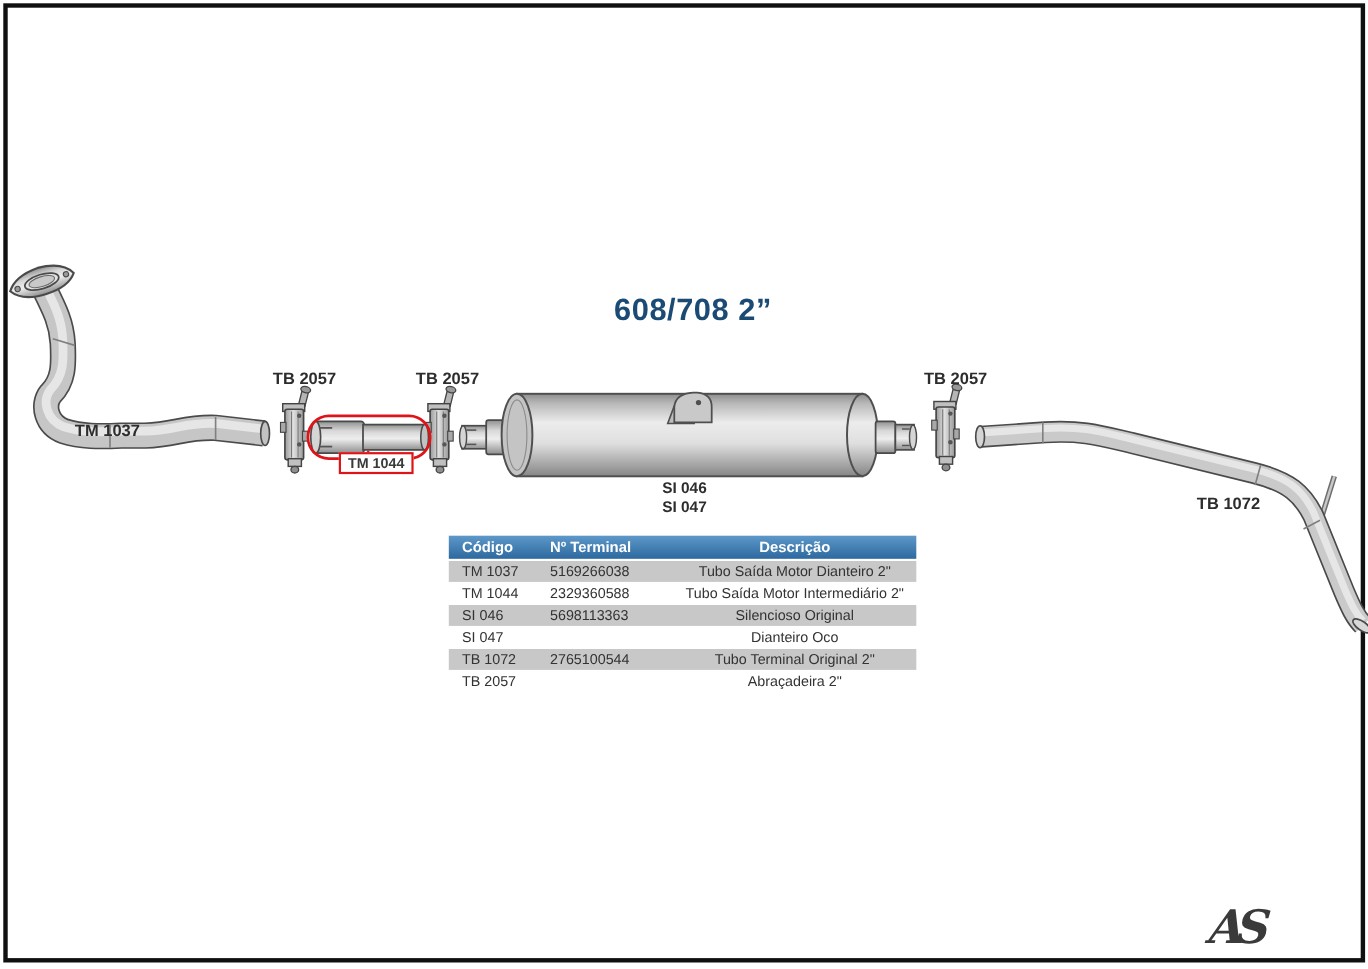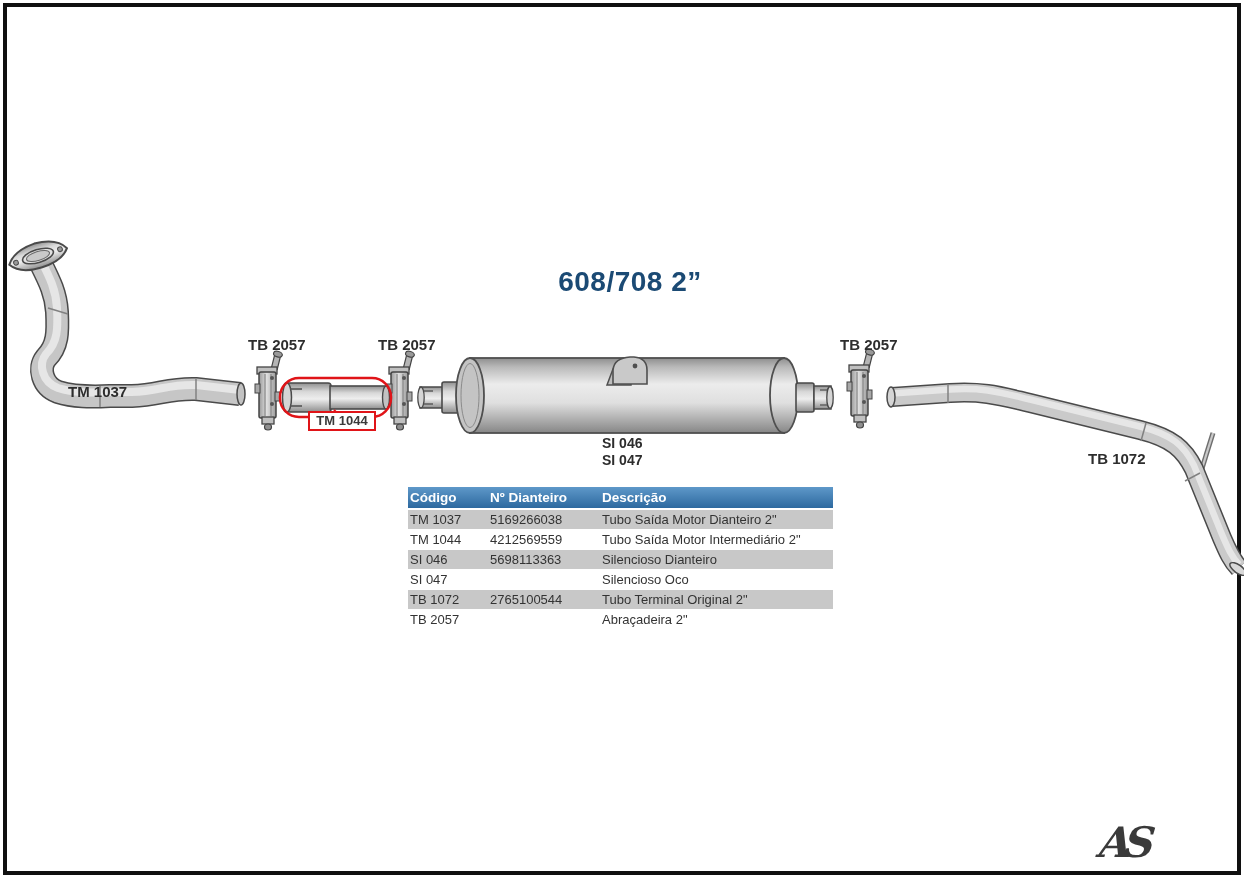--- a/index.html
+++ b/index.html
@@ -15,23 +15,23 @@
               font-size:13px;font-weight:bold;color:#3a3a3a;}
   .si-labels{position:absolute;left:602px;top:435px;font-weight:bold;font-size:14px;color:#2d2d2d;line-height:17px;}
   
   .parts-table{position:absolute;left:408px;top:487px;width:425px;}
   .thead{display:flex;align-items:center;height:21px;margin-bottom:2px;
          background:linear-gradient(180deg,#5e98c9 0%,#2d699f 100%);
          color:#fff;font-weight:bold;font-size:13.5px;}
   .trow{display:flex;align-items:center;height:19px;margin-bottom:1px;
         font-size:13px;color:#333;background:#fff;}
   .trow.alt{background:#c8c8c8;}
-  .col-code{width:80px;padding-left:2px;}
+  .col-code{width:80px;padding-left:12px;}
   .col-orig{width:112px;}
-  .col-desc{flex:1;}
+  .col-desc{flex:1;text-align:center;}
   
   .logo{position:absolute;left:1100px;top:818px;font-family:"DejaVu Serif",serif;
         font-style:italic;font-weight:bold;font-size:42px;color:#3a3a3a;
         letter-spacing:-0.18em;transform:skewX(-6deg);}
 </style>
 </head>
 <body>
 
 <div class="frame"></div>
 
@@ -160,42 +160,42 @@
   <div class="tm1044-box">TM 1044</div>
   <div class="si-labels">
     <div>SI 046</div>
     <div>SI 047</div>
   </div>
   <div class="lbl" style="left:1088px;top:450px">TB 1072</div>
 
   <div class="parts-table">
     <div class="thead">
       <span class="col-code">Código</span>
-      <span class="col-orig">Nº Dianteiro</span>
+      <span class="col-orig">Nº Terminal</span>
       <span class="col-desc">Descrição</span>
     </div>
     <div class="trow alt">
       <span class="col-code">TM 1037</span>
       <span class="col-orig">5169266038</span>
       <span class="col-desc">Tubo Saída Motor Dianteiro 2"</span>
     </div>
     <div class="trow">
       <span class="col-code">TM 1044</span>
-      <span class="col-orig">4212569559</span>
+      <span class="col-orig">2329360588</span>
       <span class="col-desc">Tubo Saída Motor Intermediário 2"</span>
     </div>
     <div class="trow alt">
       <span class="col-code">SI 046</span>
       <span class="col-orig">5698113363</span>
-      <span class="col-desc">Silencioso Dianteiro</span>
+      <span class="col-desc">Silencioso Original</span>
     </div>
     <div class="trow">
       <span class="col-code">SI 047</span>
       <span class="col-orig"></span>
-      <span class="col-desc">Silencioso Oco</span>
+      <span class="col-desc">Dianteiro Oco</span>
     </div>
     <div class="trow alt">
       <span class="col-code">TB 1072</span>
       <span class="col-orig">2765100544</span>
       <span class="col-desc">Tubo Terminal Original 2"</span>
     </div>
     <div class="trow">
       <span class="col-code">TB 2057</span>
       <span class="col-orig"></span>
       <span class="col-desc">Abraçadeira 2"</span>

